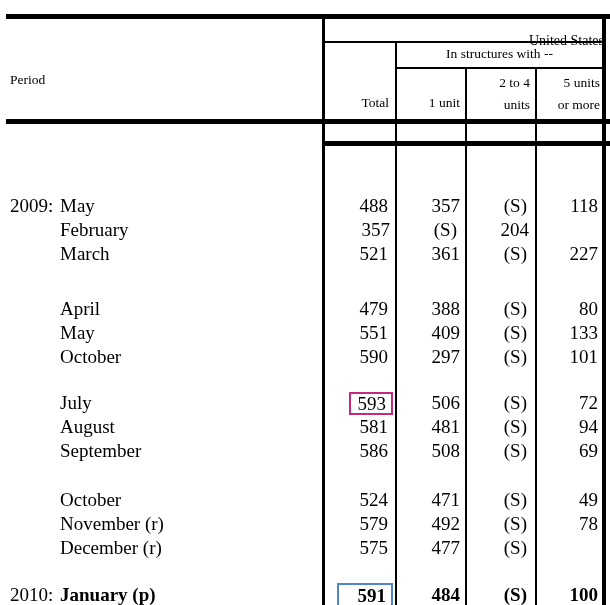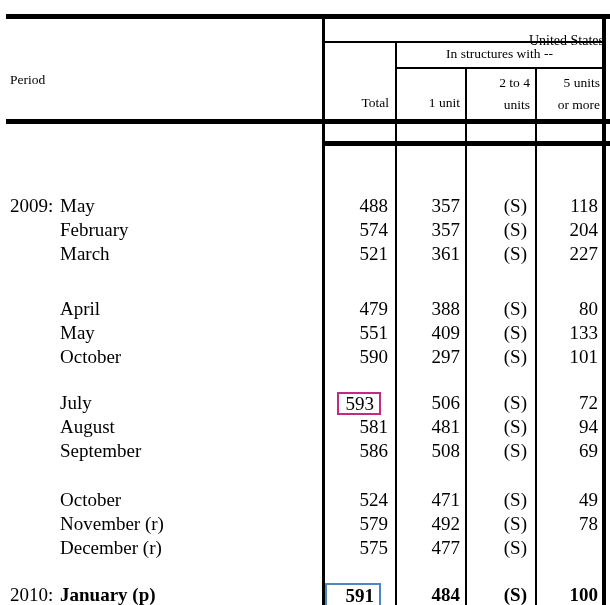--- a/index.html
+++ b/index.html
@@ -55,21 +55,21 @@
   }
   .row.bold .c-month,
   .row.bold .c-num{font-weight:bold;}
   .c-year {text-align:right;}
   .c-month{padding-left:8px;}
   .c-num  {text-align:right;}
   .c-total{padding-right:7px;}
   .c-u1   {padding-right:5px;}
   .c-u24  {padding-right:8px;}
   .c-u5   {padding-right:6px;}
-  .c-total.boxed{padding-right:14px;}
+  .c-total.boxed{padding-right:2px;}
   .hl{
     display:inline-block;
     box-sizing:border-box;
     line-height:19px;
     border:2px solid #000;
     padding:0 5px;
     text-align:right;
     vertical-align:middle;
     margin-top:-2px;
   }
@@ -111,21 +111,20 @@
         <div class="c-year">2009:</div>
         <div class="c-month">May</div>
         <div class="c-num c-total">488</div>
         <div class="c-num c-u1">357</div>
         <div class="c-num c-u24">(S)</div>
         <div class="c-num c-u5">118</div>
       </div>
       <div class="row">
         <div class="c-year"></div>
         <div class="c-month">February</div>
-        <div class="c-num c-total">574</div>
         <div class="c-num c-u1">357</div>
         <div class="c-num c-u24">(S)</div>
         <div class="c-num c-u5">204</div>
       </div>
       <div class="row" style="margin-bottom: 31px;">
         <div class="c-year"></div>
         <div class="c-month">March</div>
         <div class="c-num c-total">521</div>
         <div class="c-num c-u1">361</div>
         <div class="c-num c-u24">(S)</div>

